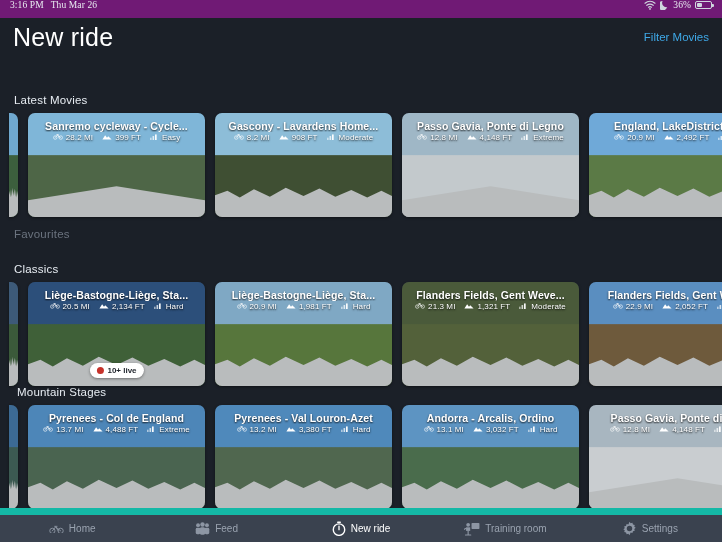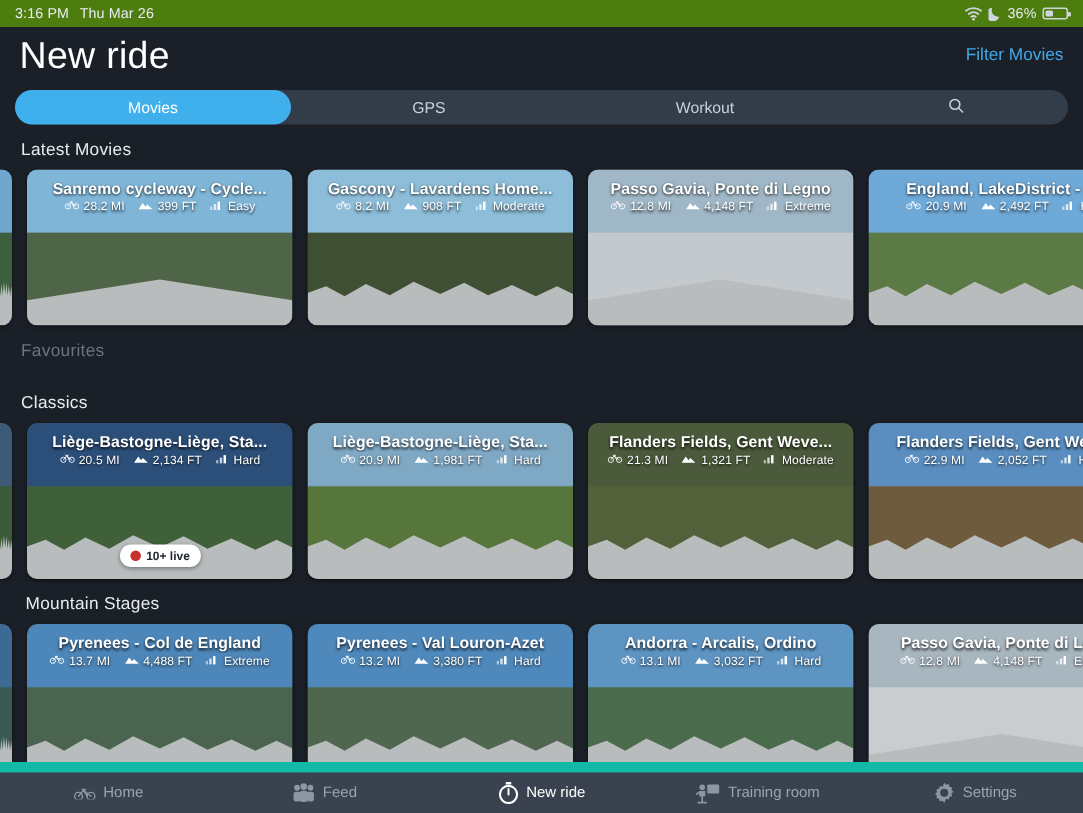--- a/index.html
+++ b/index.html
@@ -8,26 +8,27 @@
     background: #1b2028;
     font-family: "Liberation Sans", sans-serif;
     overflow: hidden;
     -webkit-font-smoothing: antialiased;
   }
   #app { position: relative; width: 722px; height: 542px; background: #1b2028; overflow: hidden; }
 
   
   .statusbar {
     height: 18px; width: 100%;
-    display: flex; align-items: center; justify-content: space-between;
+    display: flex; align-items: flex-start; justify-content: space-between;
     padding: 0 10px;
-    background: #4d7c0f;
+    background: #701a75;
     color: #e9edf2;
     font-size: 9.5px;
     letter-spacing: .1px;
+    font-family: Liberation Serif, serif;
   }
   .sb-left { display: flex; align-items: center; gap: 7px; }
   .sb-right { display: flex; align-items: center; gap: 4px; }
   .ic { display: inline-block; line-height: 0; }
   .batt {
     width: 17px; height: 8.5px; border: 1px solid #cfd6de; border-radius: 2px;
     position: relative; display: inline-block;
   }
   .batt::after {
     content: ""; position: absolute; right: -2.5px; top: 2px;
@@ -65,21 +66,21 @@
 
   
   .body { position: absolute; top: 83px; left: 0; right: 0; bottom: 34px; overflow: hidden; }
 
   .section-title {
     color: #e7ecf2; font-size: 11.5px; font-weight: 400;
     padding: 0 0 0 14px; letter-spacing: .2px;
   }
   .section-title.dim { color: #6b737f; }
 
-  .row { display: flex; gap: 10px; padding-left: 0px; margin-top: 7px; }
+  .row { display: flex; gap: 10px; padding-left: 10px; margin-top: 7px; }
 
   
   .card {
     position: relative; flex: 0 0 auto;
     width: 177px; height: 104px;
     border-radius: 7px; overflow: hidden;
     background: #2a3340;
     box-shadow: 0 1px 3px rgba(0,0,0,.45);
     cursor: pointer;
   }
@@ -160,39 +161,20 @@
           <i></i>
         </span>
     </div>
   </div>
 
   <div class="header">
     <div class="page-title">New ride</div>
     <div class="filter-link">Filter Movies</div>
   </div>
 
-  <div class="segwrap" id="segwrap">
-      <div class="seg active">
-        <span>Movies</span>
-      </div>
-      <div class="seg">
-        <span>GPS</span>
-      </div>
-      <div class="seg">
-        <span>Workout</span>
-      </div>
-    <div class="seg search">
-      <span>
-        <svg width="11" height="11" viewBox="0 0 12 12">
-          <circle cx="5" cy="5" r="3.6" stroke="#c9d1da" stroke-width="1.1" fill="none"></circle>
-          <path d="M7.7 7.7L10.6 10.6" stroke="#c9d1da" stroke-width="1.1" stroke-linecap="round"></path>
-        </svg>
-      </span>
-    </div>
-  </div>
 
   <div class="body" id="body">
       <div class="section-title" style="margin-top: 11px;">Latest Movies</div>
       <div class="row">
         <div class="card sliver-left">
           <div class="bg" style="background: linear-gradient(rgb(111, 168, 207) 0%, rgb(111, 168, 207) 40%, rgb(60, 95, 61) 41%, rgb(60, 95, 61) 100%);">
             <div class="road"></div>
           </div>
         </div>
         <div class="card">
@@ -443,21 +425,21 @@
        <span><svg width="9" height="7.2" viewBox="0 0 10 8">
   <rect x="0" y="5.2" width="1.8" height="2.8" fill="#ffffff" opacity=".55"></rect>
   <rect x="2.8" y="3.4" width="1.8" height="4.6" fill="#ffffff" opacity=".75"></rect>
   <rect x="5.6" y="1.6" width="1.8" height="6.4" fill="#ffffff"></rect>
 </svg></span>
        <span>Har</span>
             </span>
           </div>
         </div>
       </div>
-      <div class="section-title" style="margin-top: 11px; padding-left: 17px;">Mountain Stages</div>
+      <div class="section-title" style=" padding-left: 17px;">Mountain Stages</div>
       <div class="row">
         <div class="card sliver-left">
           <div class="bg" style="background: linear-gradient(rgb(60, 106, 148) 0%, rgb(60, 106, 148) 40%, rgb(60, 90, 82) 41%, rgb(60, 90, 82) 100%);">
             <div class="road"></div>
           </div>
         </div>
         <div class="card">
           <div class="bg" style="background: linear-gradient(rgb(77, 134, 184) 0%, rgb(77, 134, 184) 40%, rgb(74, 100, 80) 41%, rgb(74, 100, 80) 100%);">
             <div class="road"></div>
           </div>

